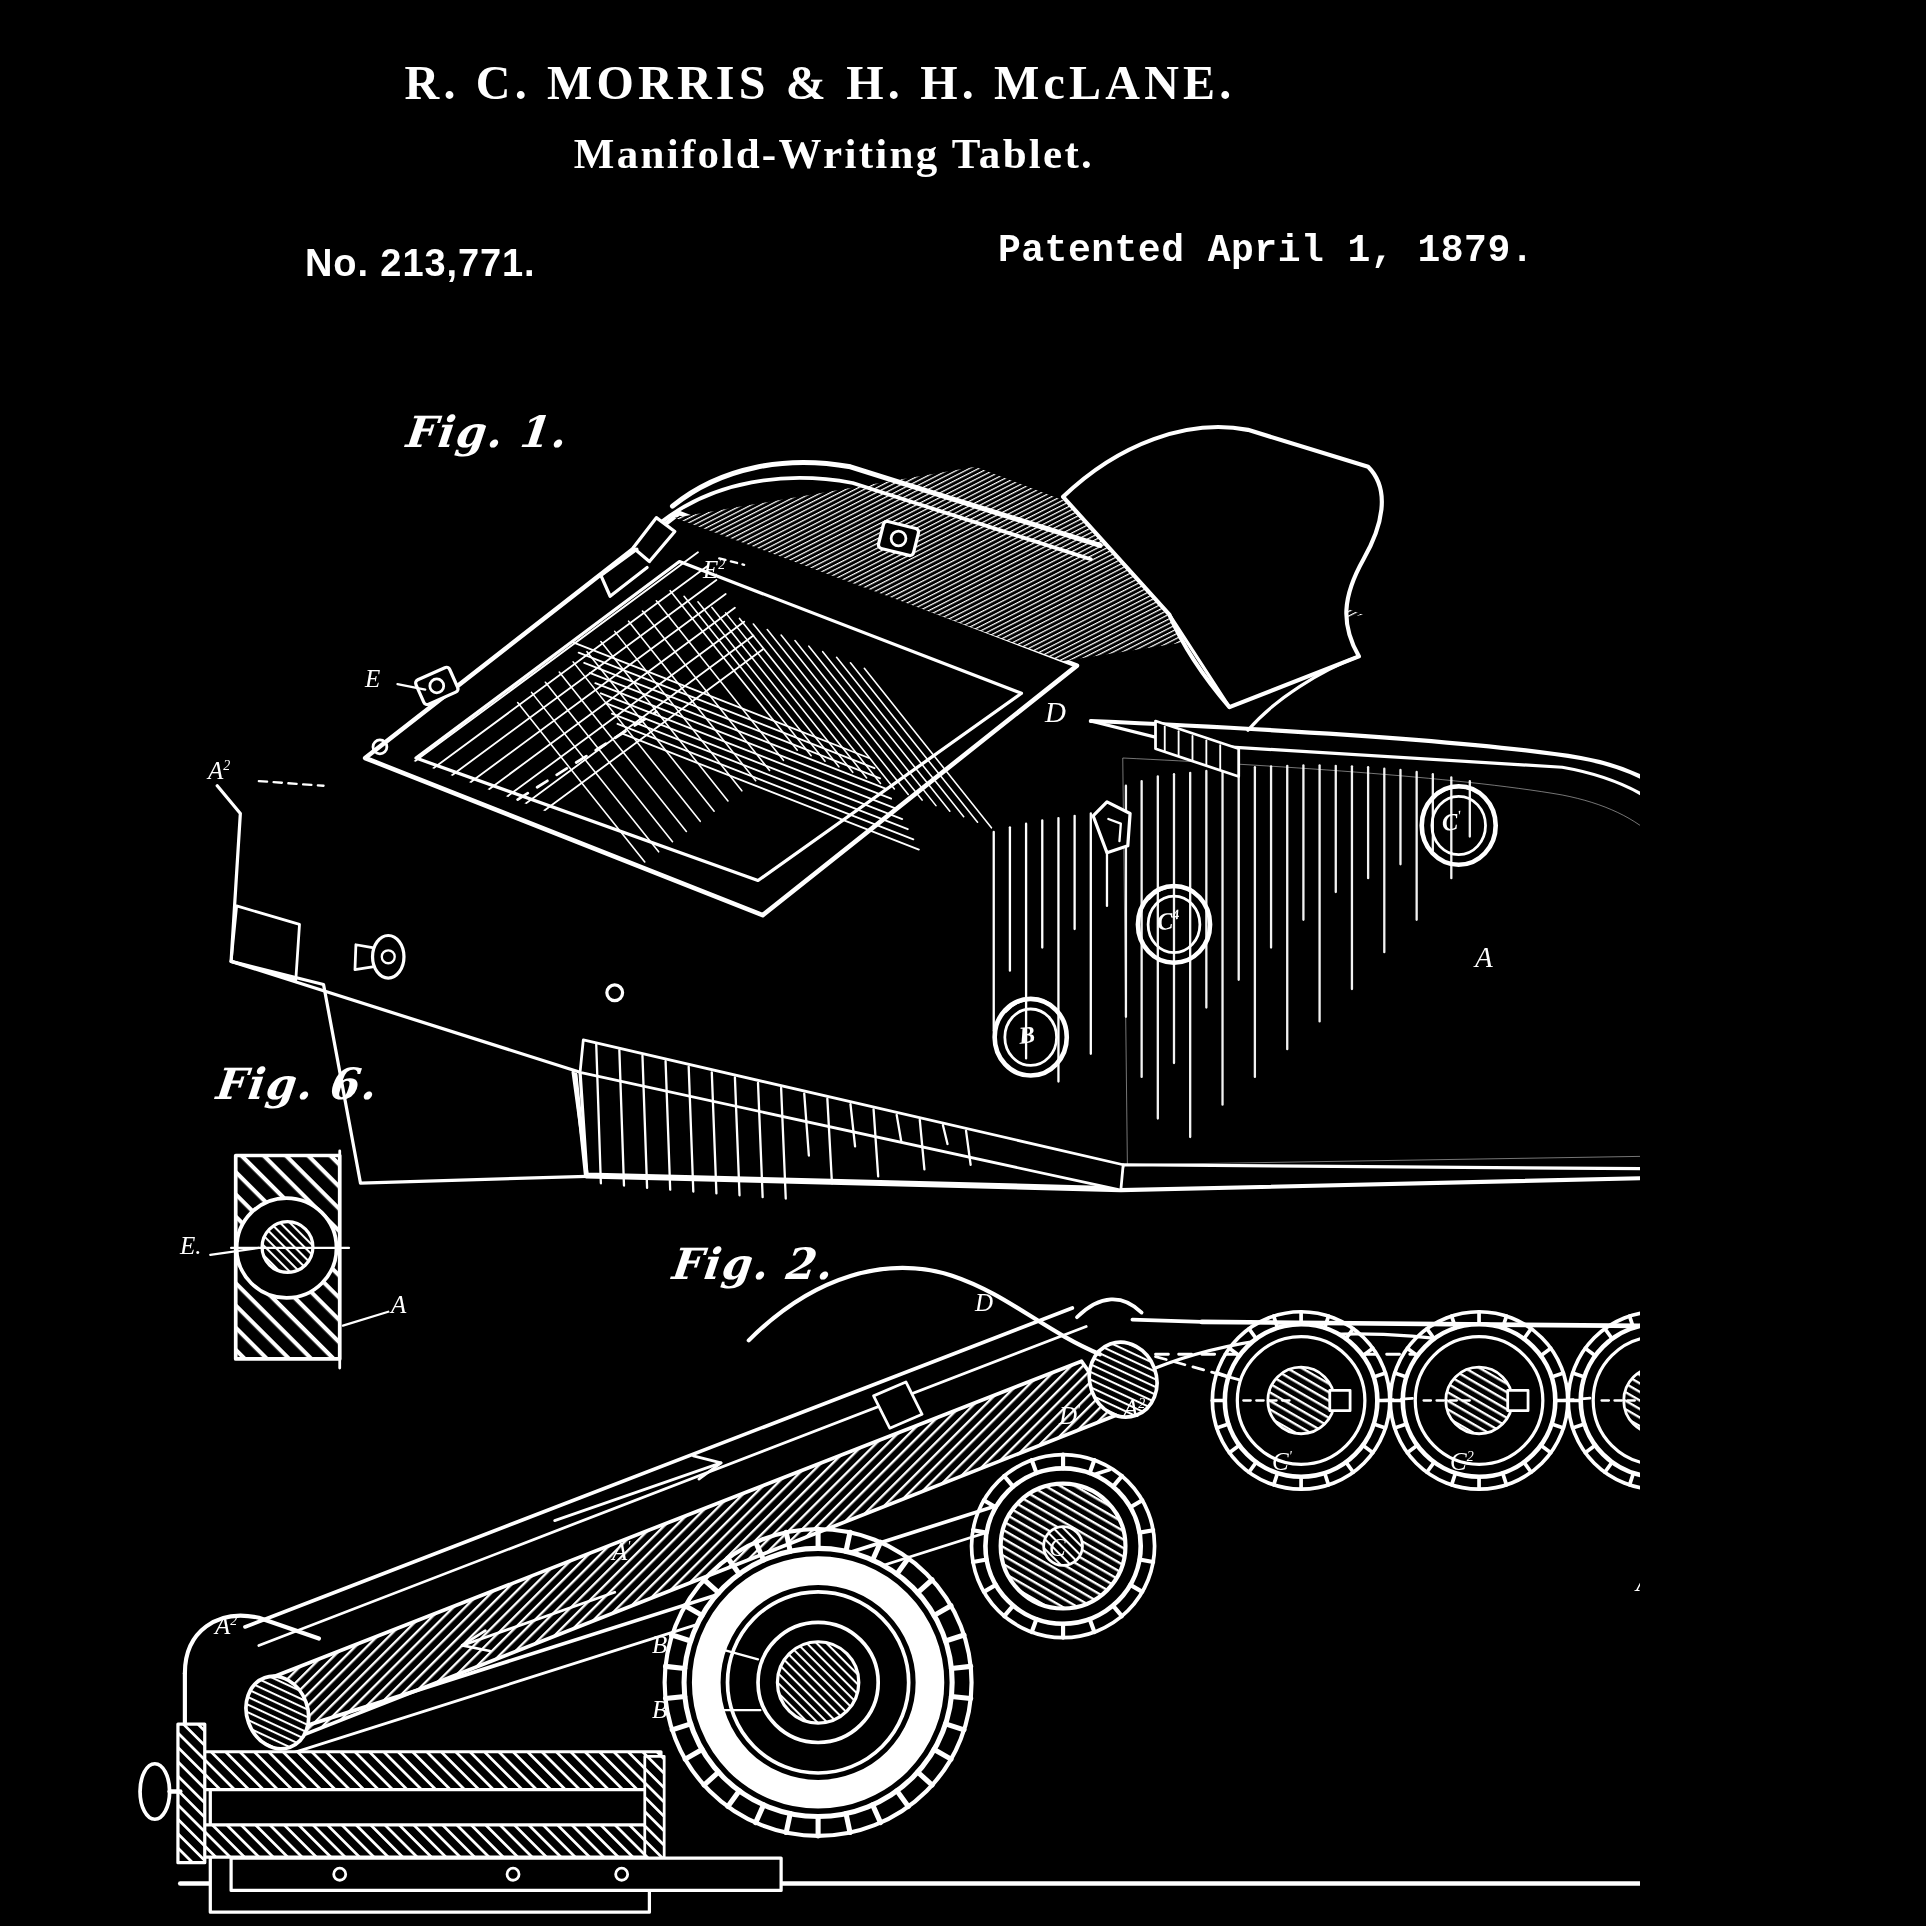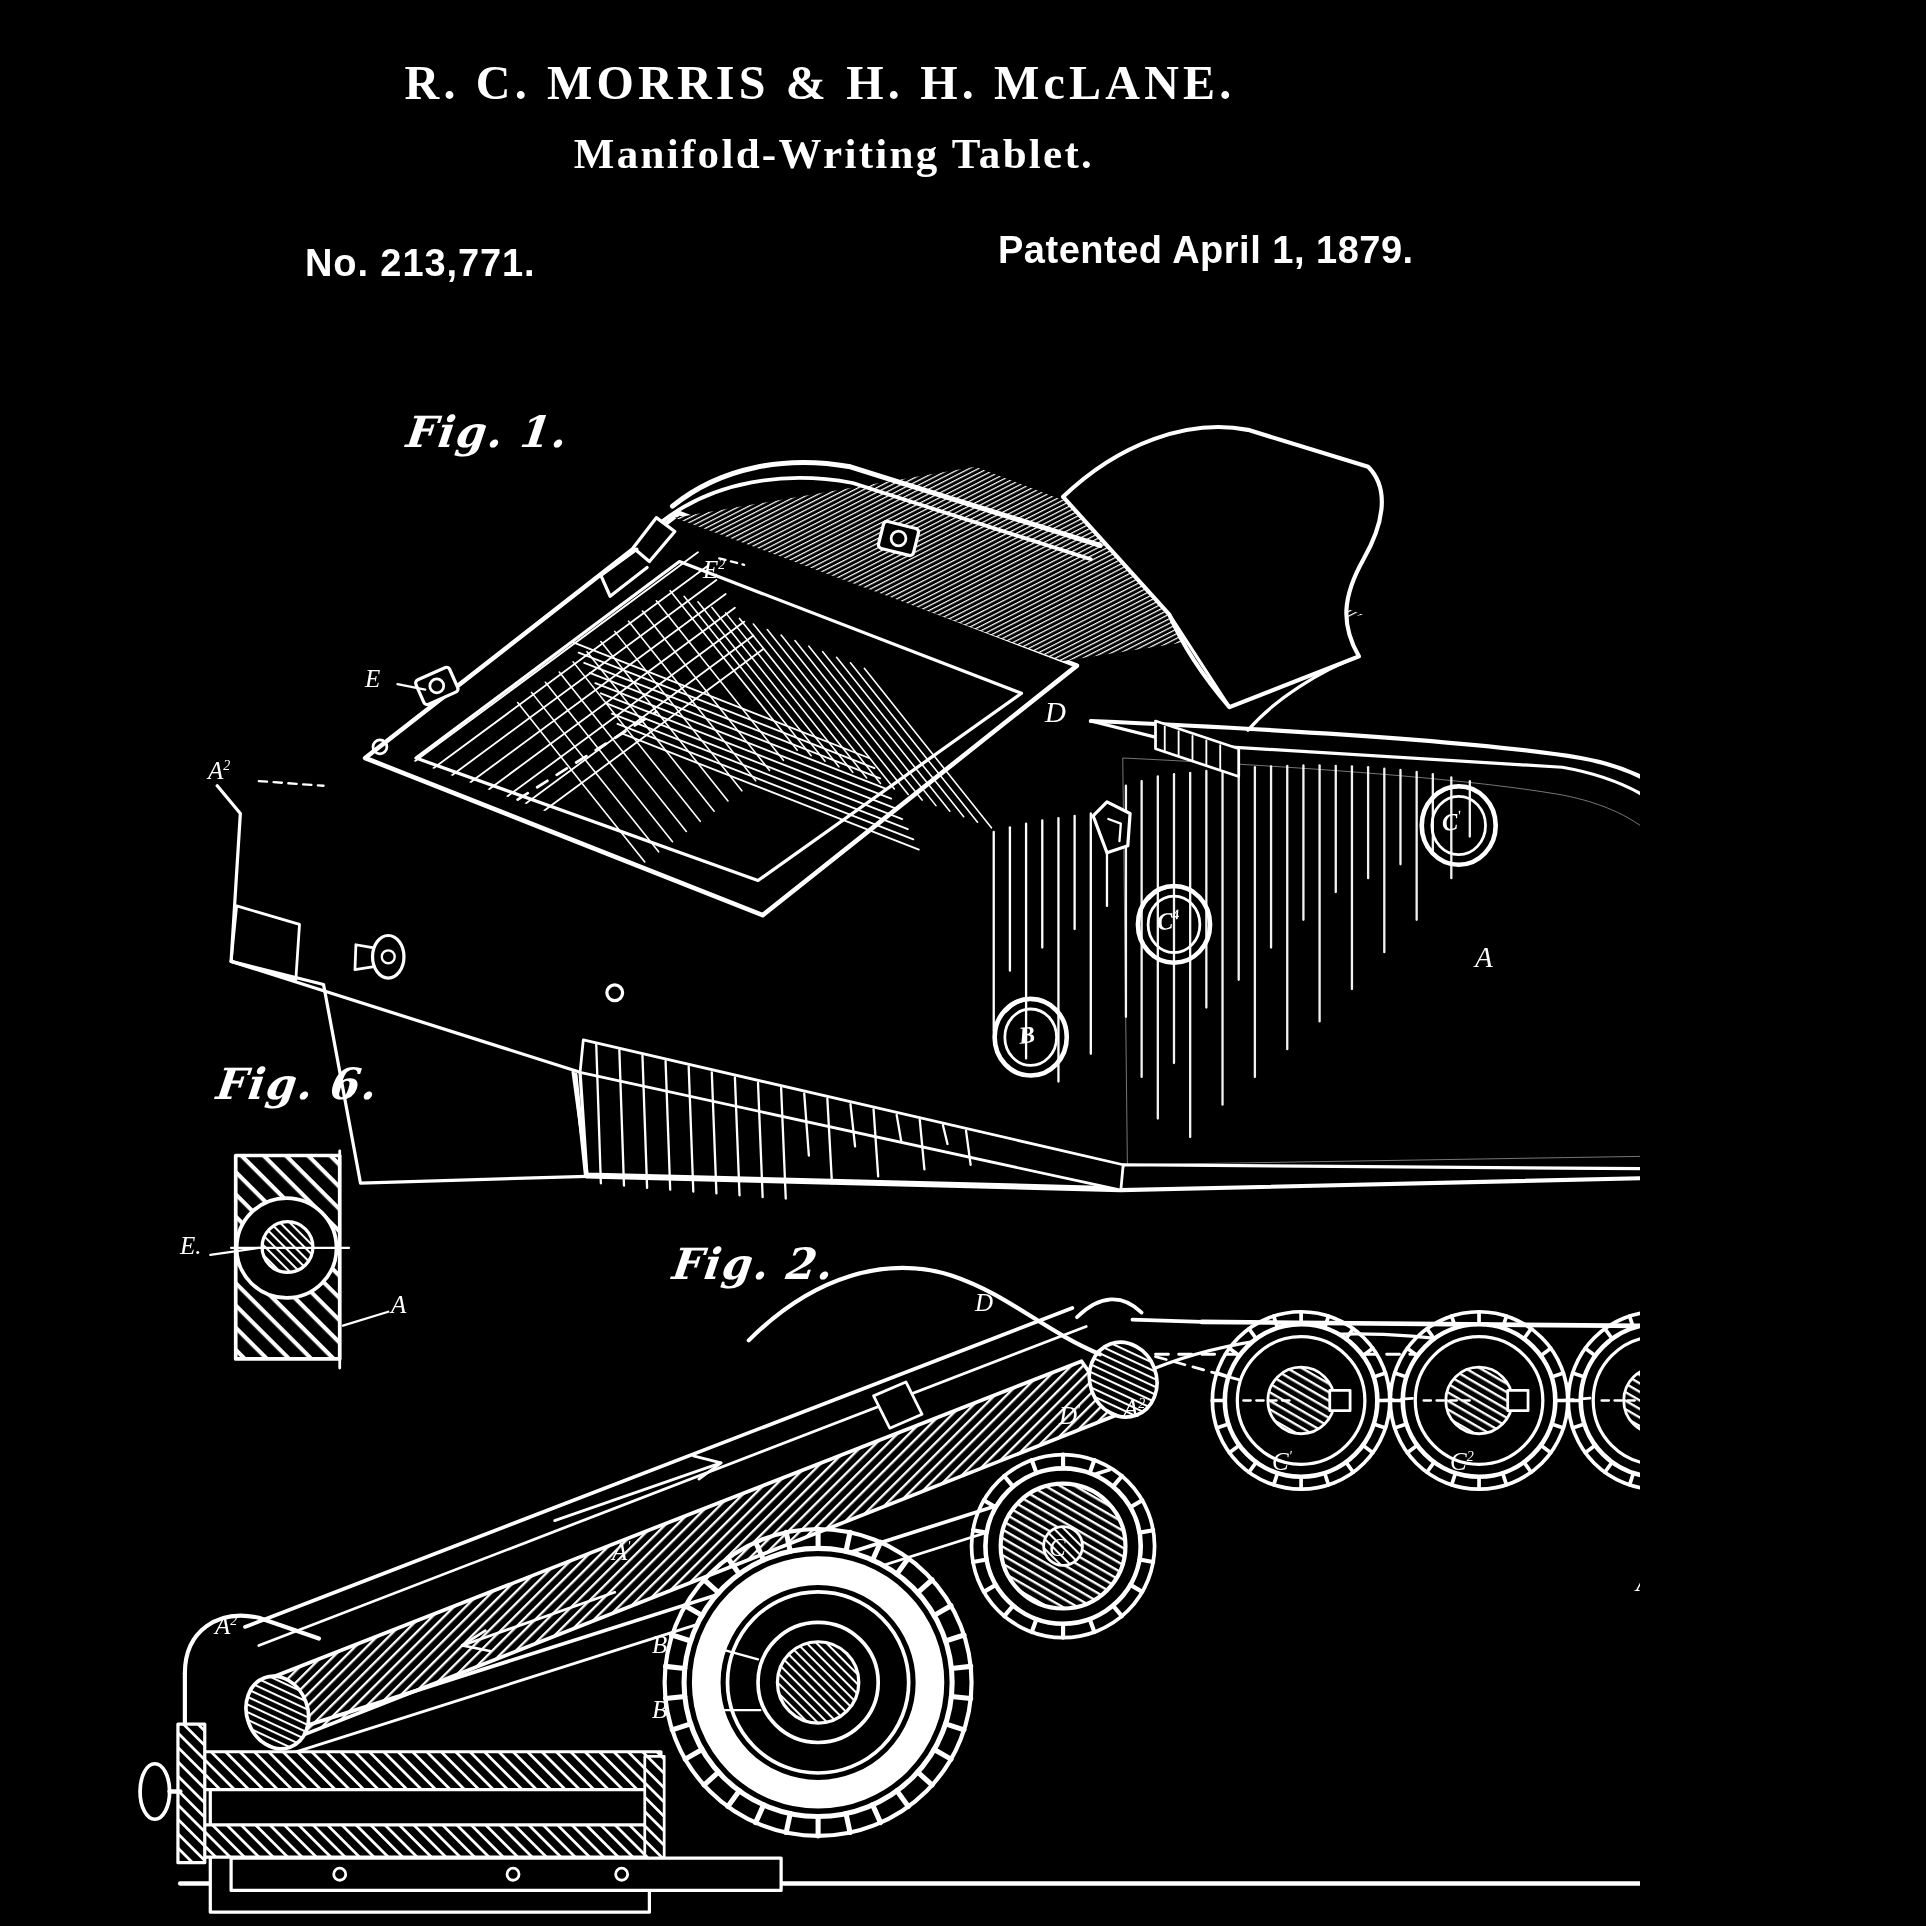--- a/index.html
+++ b/index.html
@@ -35,21 +35,21 @@
     font-size:38px;font-weight:700;
     letter-spacing:0.9px;
     font-family:"Liberation Sans", sans-serif;
     margin-top:13px;
   }
   #hdr-date{
     position:absolute;
     left:998px;top:229px;
     font-size:38px;font-weight:700;
     letter-spacing:0.5px;
-    font-family:Liberation Sans, sans-serif;
+    font-family:Liberation Mono, monospace;
   }
   
   .figcap{
     position:absolute;
     font-family:"DejaVu Serif", serif;
     font-style:italic;
     font-weight:700;
     font-size:43px;
     color:#fff;
     letter-spacing:1.4px;

